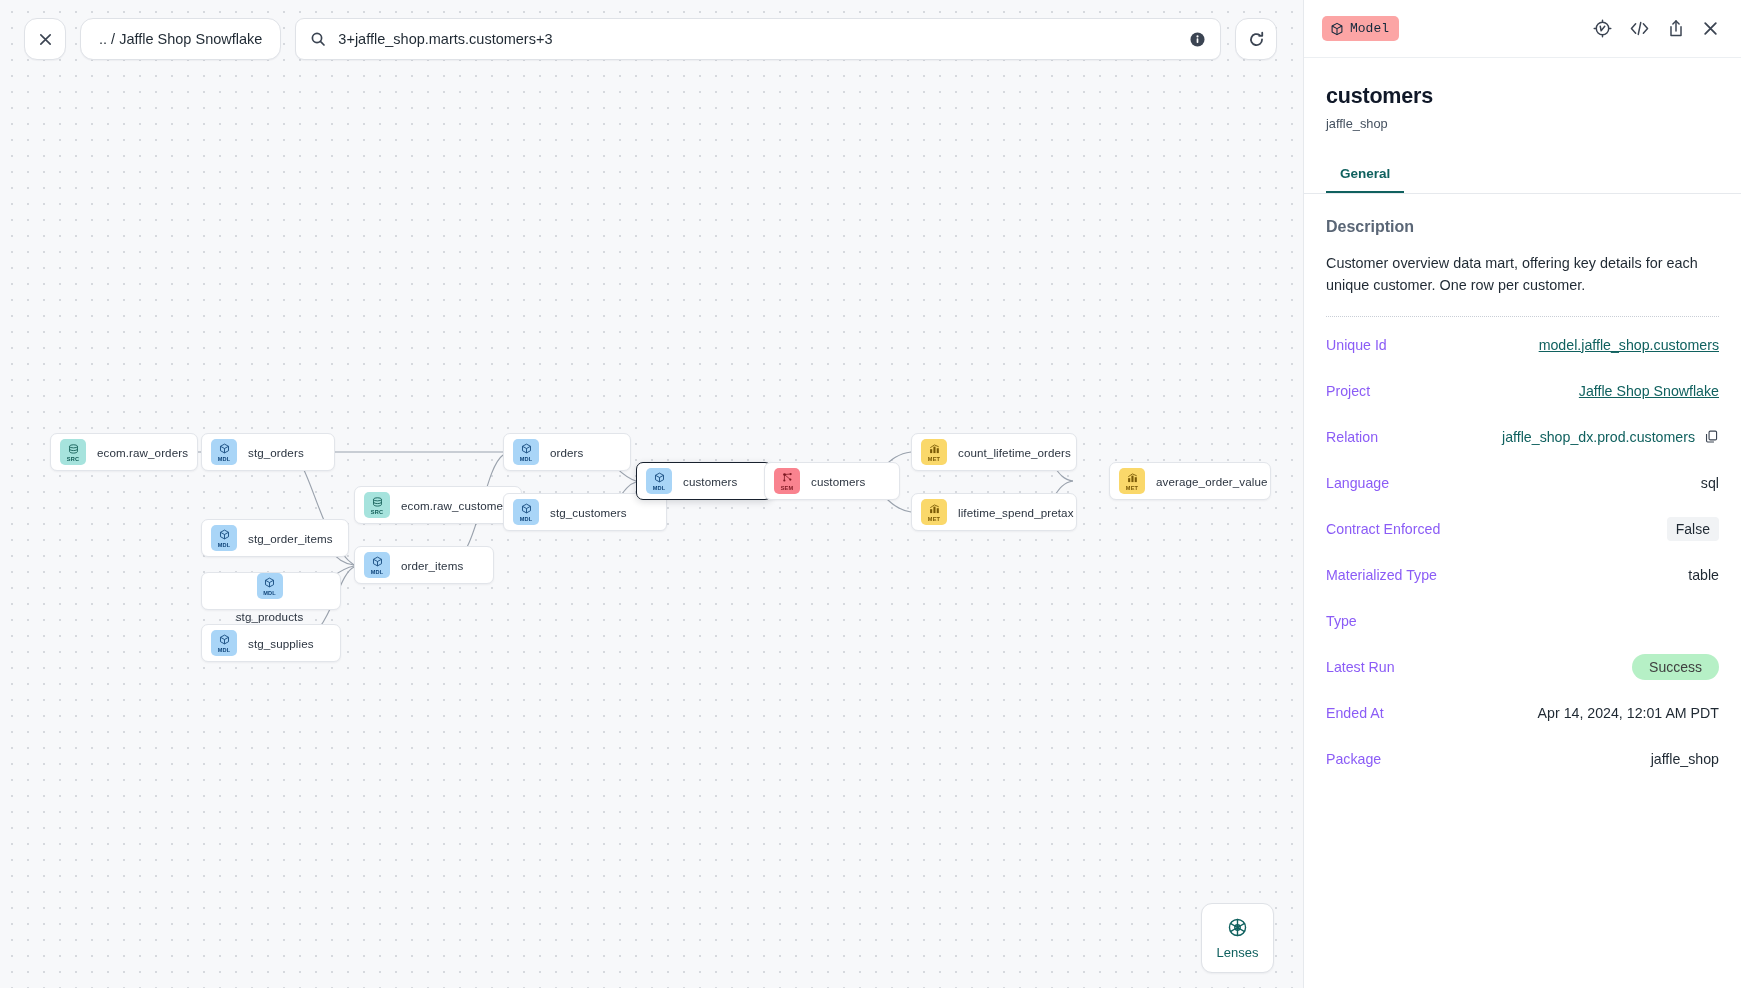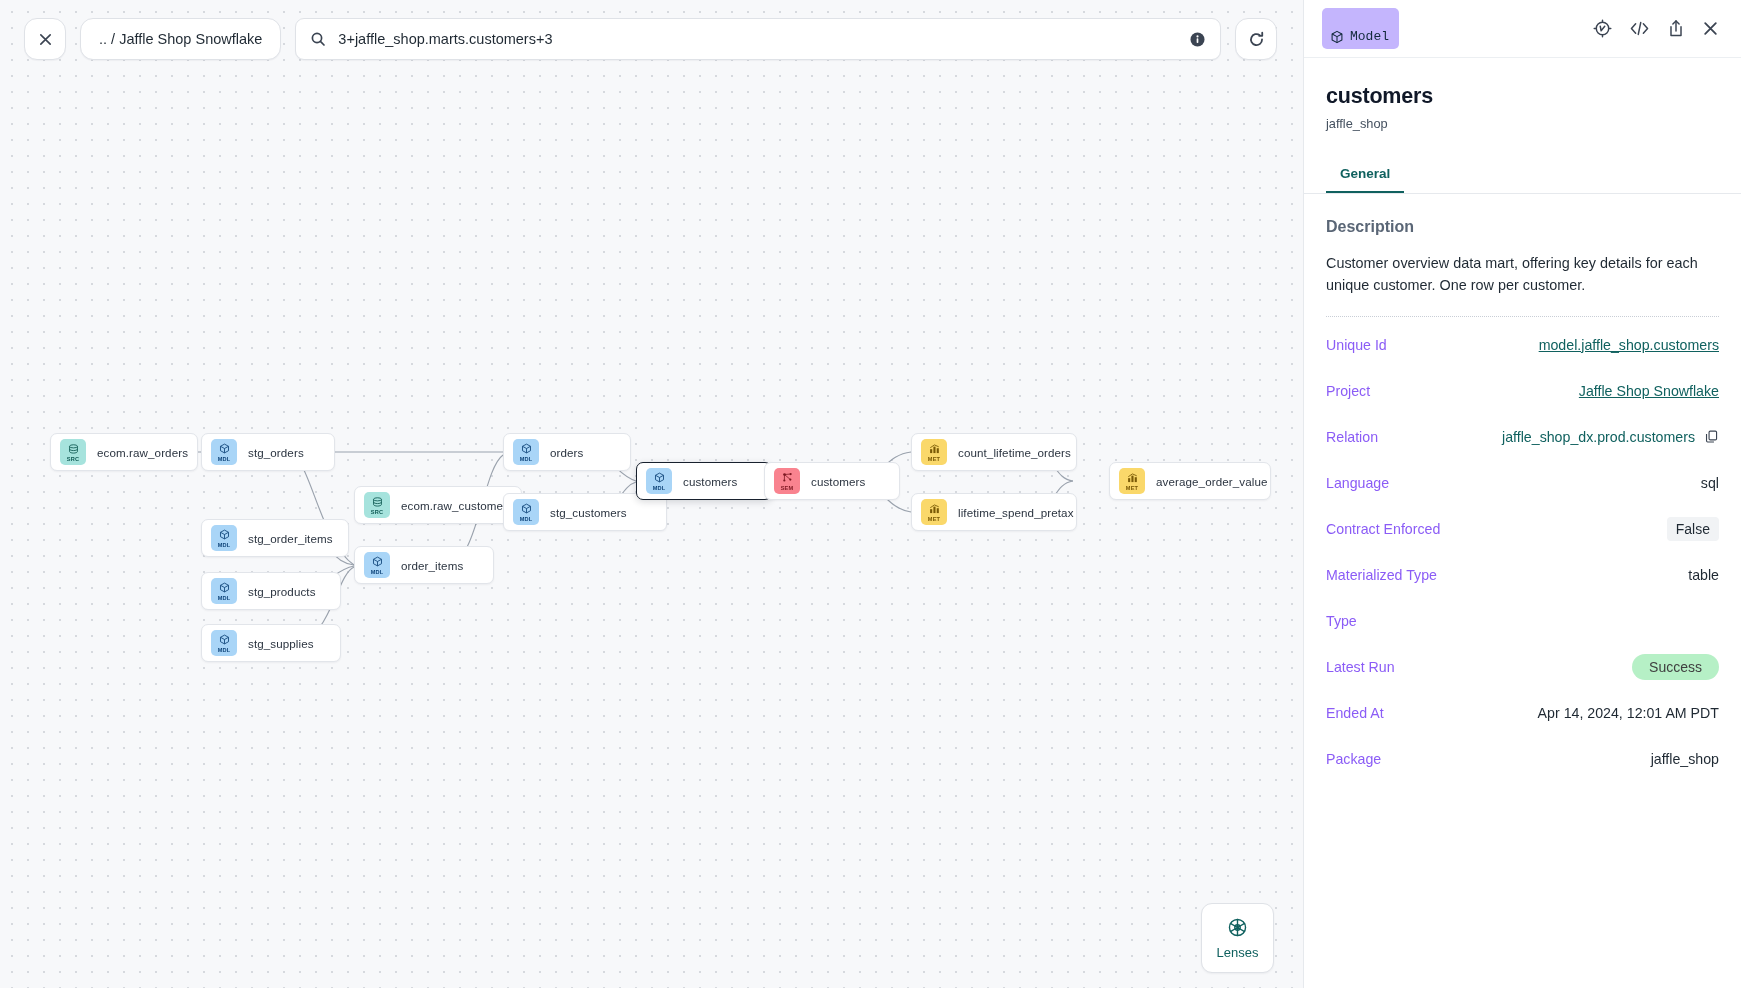--- a/index.html
+++ b/index.html
@@ -127,22 +127,22 @@
     border-left: 1px solid #e6e9ed;
     display: flex; flex-direction: column;
   }
   #panel-head {
     height: 58px; flex-shrink: 0;
     display: flex; align-items: center;
     padding: 0 22px 0 18px;
     border-bottom: 1px solid #eceff2;
   }
   .badge-model {
-    background: #c4b5fd; color: #13293c;
-    border-radius: 5px; padding: 21px 10px 5px 8px;
+    background: #fca5a5; color: #13293c;
+    border-radius: 5px; padding: 5px 10px 5px 8px;
     font-size: 13px;
     font-family: "Liberation Mono", monospace;
     display: flex; align-items: center; gap: 6px;
   }
   #panel-head .spacer { flex: 1; }
   .head-icons { display: flex; align-items: center; gap: 17px; }
   .head-icons span { cursor: pointer; display: flex; }
 
   #panel-title-wrap { padding: 26px 22px 0 22px; }
   #panel-title { font-size: 21.5px; font-weight: 700; color: #101828; letter-spacing: -.2px; }
@@ -287,21 +287,21 @@
         <div class="node" style="left: 201px; top: 519px; width: 148px;">
           <span class="chip chip-mdl">
             <span class="glyph"><svg width="11" height="11" viewBox="0 0 14 14">
                 <path d="M7,1.4 L12.1,4.2 L12.1,9.8 L7,12.6 L1.9,9.8 L1.9,4.2 Z" fill="none" stroke="#10457a" stroke-width="1.1" stroke-linejoin="round"></path>
                 <path d="M1.9,4.2 L7,7 L12.1,4.2 M7,7 L7,12.6" fill="none" stroke="#10457a" stroke-width="1.1"></path>
               </svg></span>
             <span class="kind">MDL</span>
           </span>
           <span class="label">stg_order_items</span>
         </div>
-        <div class="node" style="left: 201px; top: 572px; width: 140px;">
+        <div class="node" style="left: 201px; top: 572px; width: 140px; flex-direction: column;">
           <span class="chip chip-mdl">
             <span class="glyph"><svg width="11" height="11" viewBox="0 0 14 14">
                 <path d="M7,1.4 L12.1,4.2 L12.1,9.8 L7,12.6 L1.9,9.8 L1.9,4.2 Z" fill="none" stroke="#10457a" stroke-width="1.1" stroke-linejoin="round"></path>
                 <path d="M1.9,4.2 L7,7 L12.1,4.2 M7,7 L7,12.6" fill="none" stroke="#10457a" stroke-width="1.1"></path>
               </svg></span>
             <span class="kind">MDL</span>
           </span>
           <span class="label">stg_products</span>
         </div>
         <div class="node" style="left: 201px; top: 624px; width: 140px;">

